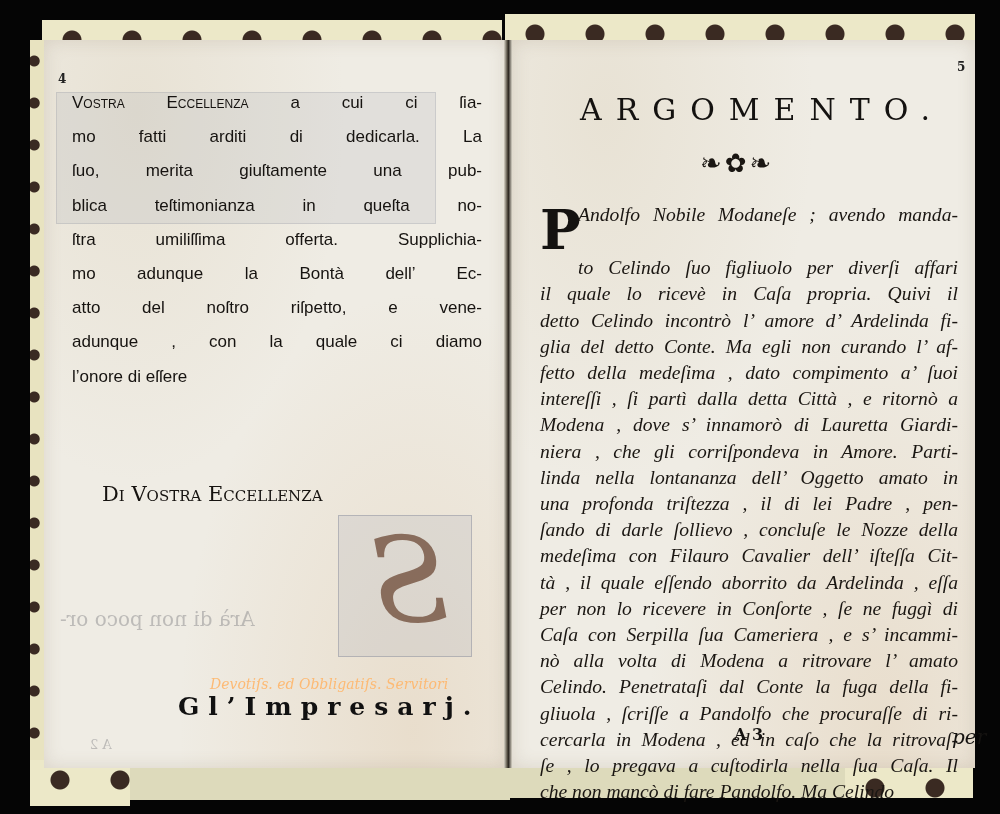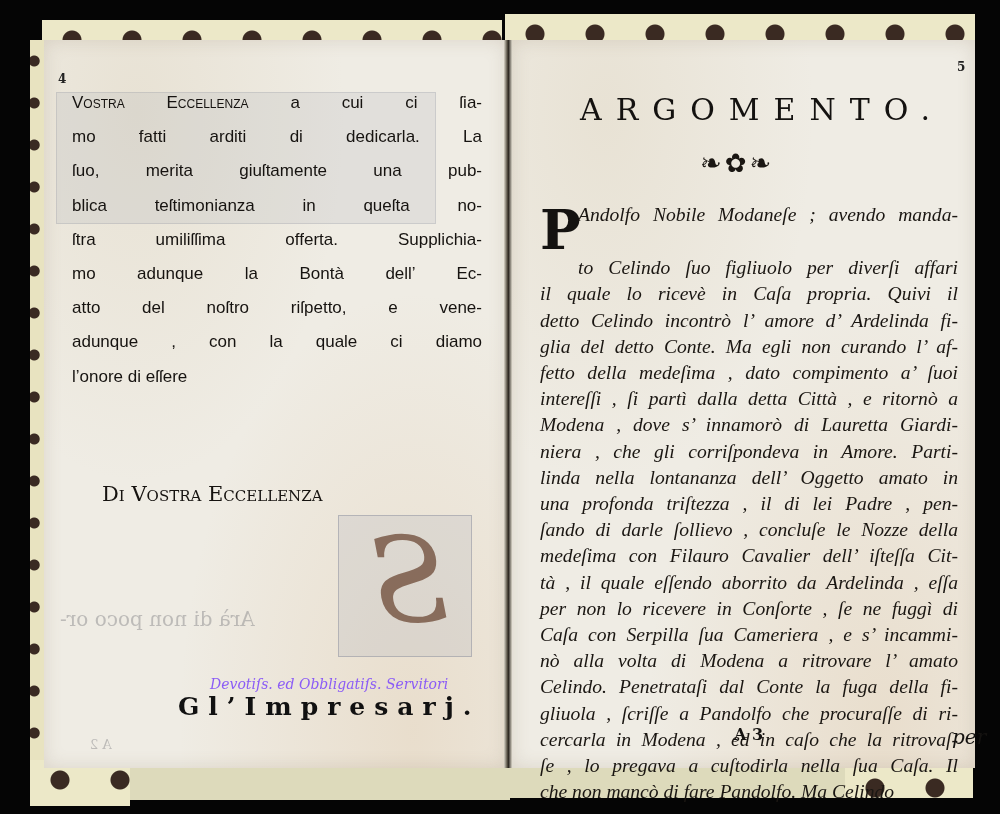--- a/index.html
+++ b/index.html
@@ -81,21 +81,21 @@
     }
     .showthrough {
       position: absolute; color: rgba(120,120,125,0.42);
       font-size: 20px; line-height: 34px; transform: scaleX(-1);
       font-family: "DejaVu Serif", serif; white-space: nowrap;
     }
     .showthrough.l1 { left: 60px; top: 602px; }
     .showthrough.sig { left: 90px; top: 728px; font-size: 13px; }
     .signoff {
       position: absolute; left: 210px; top: 676px;
-      font-style: italic; font-size: 14px; color: #8b5cf6;
+      font-style: italic; font-size: 14px; color: #fdba74;
     }
     .impresarj {
       position: absolute; left: 178px; top: 692px;
       font-size: 25px; letter-spacing: 9px; color: #111; font-weight: bold; text-align: center;
     }
 
     .arg-title {
       position: absolute; left: 580px; top: 92px;
       font-size: 30px; letter-spacing: 14px; color: #141210;
     }

